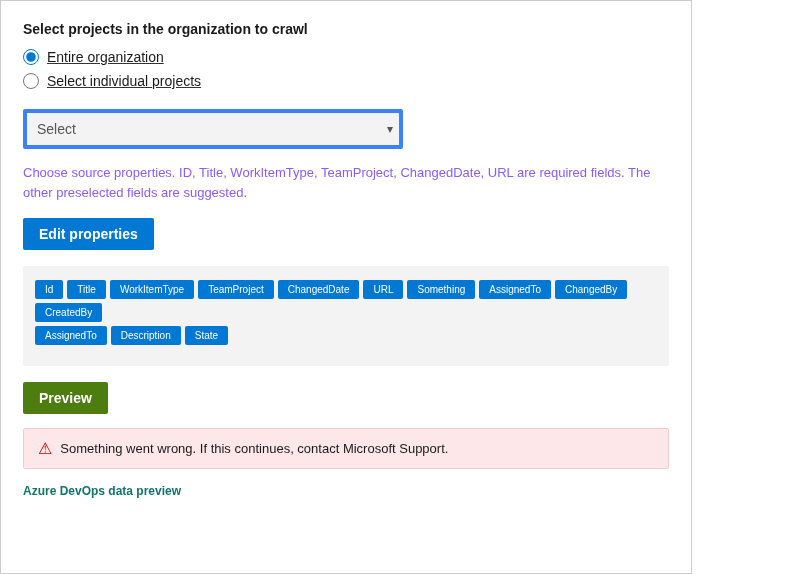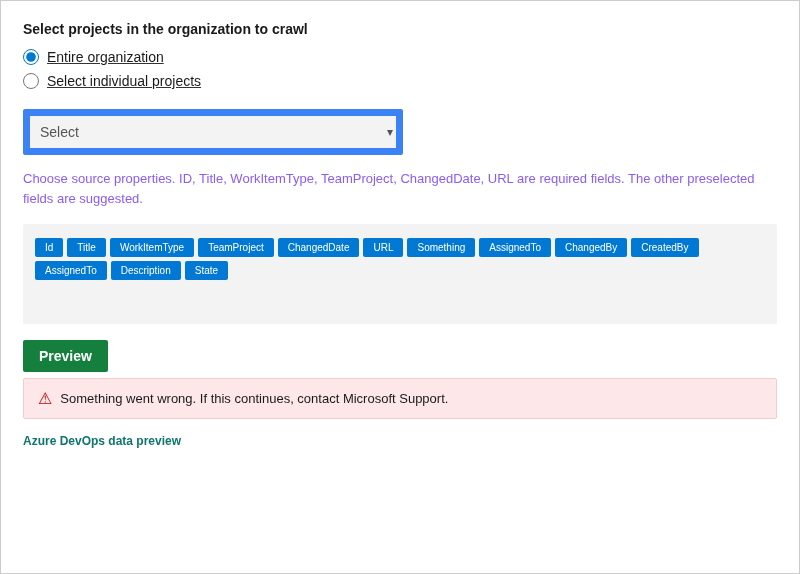--- a/index.html
+++ b/index.html
@@ -3,21 +3,21 @@
   <meta charset="utf-8">
   <style>
     * { box-sizing: border-box; margin: 0; padding: 0; }
     body {
       font-family: 'Segoe UI', Arial, sans-serif;
       font-size: 14px;
       background: #fff;
       color: #333;
     }
     .container {
-      width: 800px;
+      width: 692px;
       min-height: 574px;
       background: #fff;
       border: 1px solid #ccc;
       padding: 20px 22px 16px 22px;
     }
     .section-title {
       font-size: 14px;
       font-weight: 600;
       margin-bottom: 12px;
       color: #1a1a1a;
@@ -43,21 +43,21 @@
       color: #1a1a1a;
     }
     .select-wrapper {
       position: relative;
       margin-bottom: 14px;
       width: 380px;
     }
     .select-dropdown {
       width: 100%;
       padding: 8px 32px 8px 10px;
-      border: 7px solid #3b82f6;
+      border: 4px solid #3b82f6;
       background: #f3f3f3;
       font-size: 14px;
       color: #555;
       appearance: none;
       -webkit-appearance: none;
       cursor: pointer;
       border-radius: 2px;
     }
     .select-chevron {
       position: absolute;
@@ -100,29 +100,29 @@
     }
     .tag {
       background: #0078d4;
       color: #fff;
       padding: 4px 10px;
       border-radius: 2px;
       font-size: 10px;
       cursor: default;
     }
     .btn-preview {
-      background: #15803d;
+      background: #4d7c0f;
       color: #fff;
       border: none;
       padding: 8px 16px;
       font-size: 14px;
       font-weight: 600;
       cursor: pointer;
       border-radius: 2px;
-      margin-bottom: 6px;
+      margin-bottom: 14px;
     }
     .error-banner {
       background: #fde7e9;
       border: 1px solid #f1cdd0;
       padding: 10px 14px;
       display: flex;
       align-items: center;
       gap: 8px;
       border-radius: 2px;
       margin-bottom: 8px;
@@ -163,20 +163,21 @@
 
   <div class="select-wrapper">
     <select class="select-dropdown">
       <option value="">Select</option>
     </select>
     <span class="select-chevron">▾</span>
   </div>
 
   <div class="description-text">Choose source properties. ID, Title, WorkItemType, TeamProject, ChangedDate, URL are required fields. The other preselected fields are suggested.</div>
 
+  <button class="btn-edit">Edit properties</button>
 
   <div class="tags-area">
     <div class="tags-row">
       <span class="tag">Id</span>
       <span class="tag">Title</span>
       <span class="tag">WorkItemType</span>
       <span class="tag">TeamProject</span>
       <span class="tag">ChangedDate</span>
       <span class="tag">URL</span>
       <span class="tag">Something</span>

